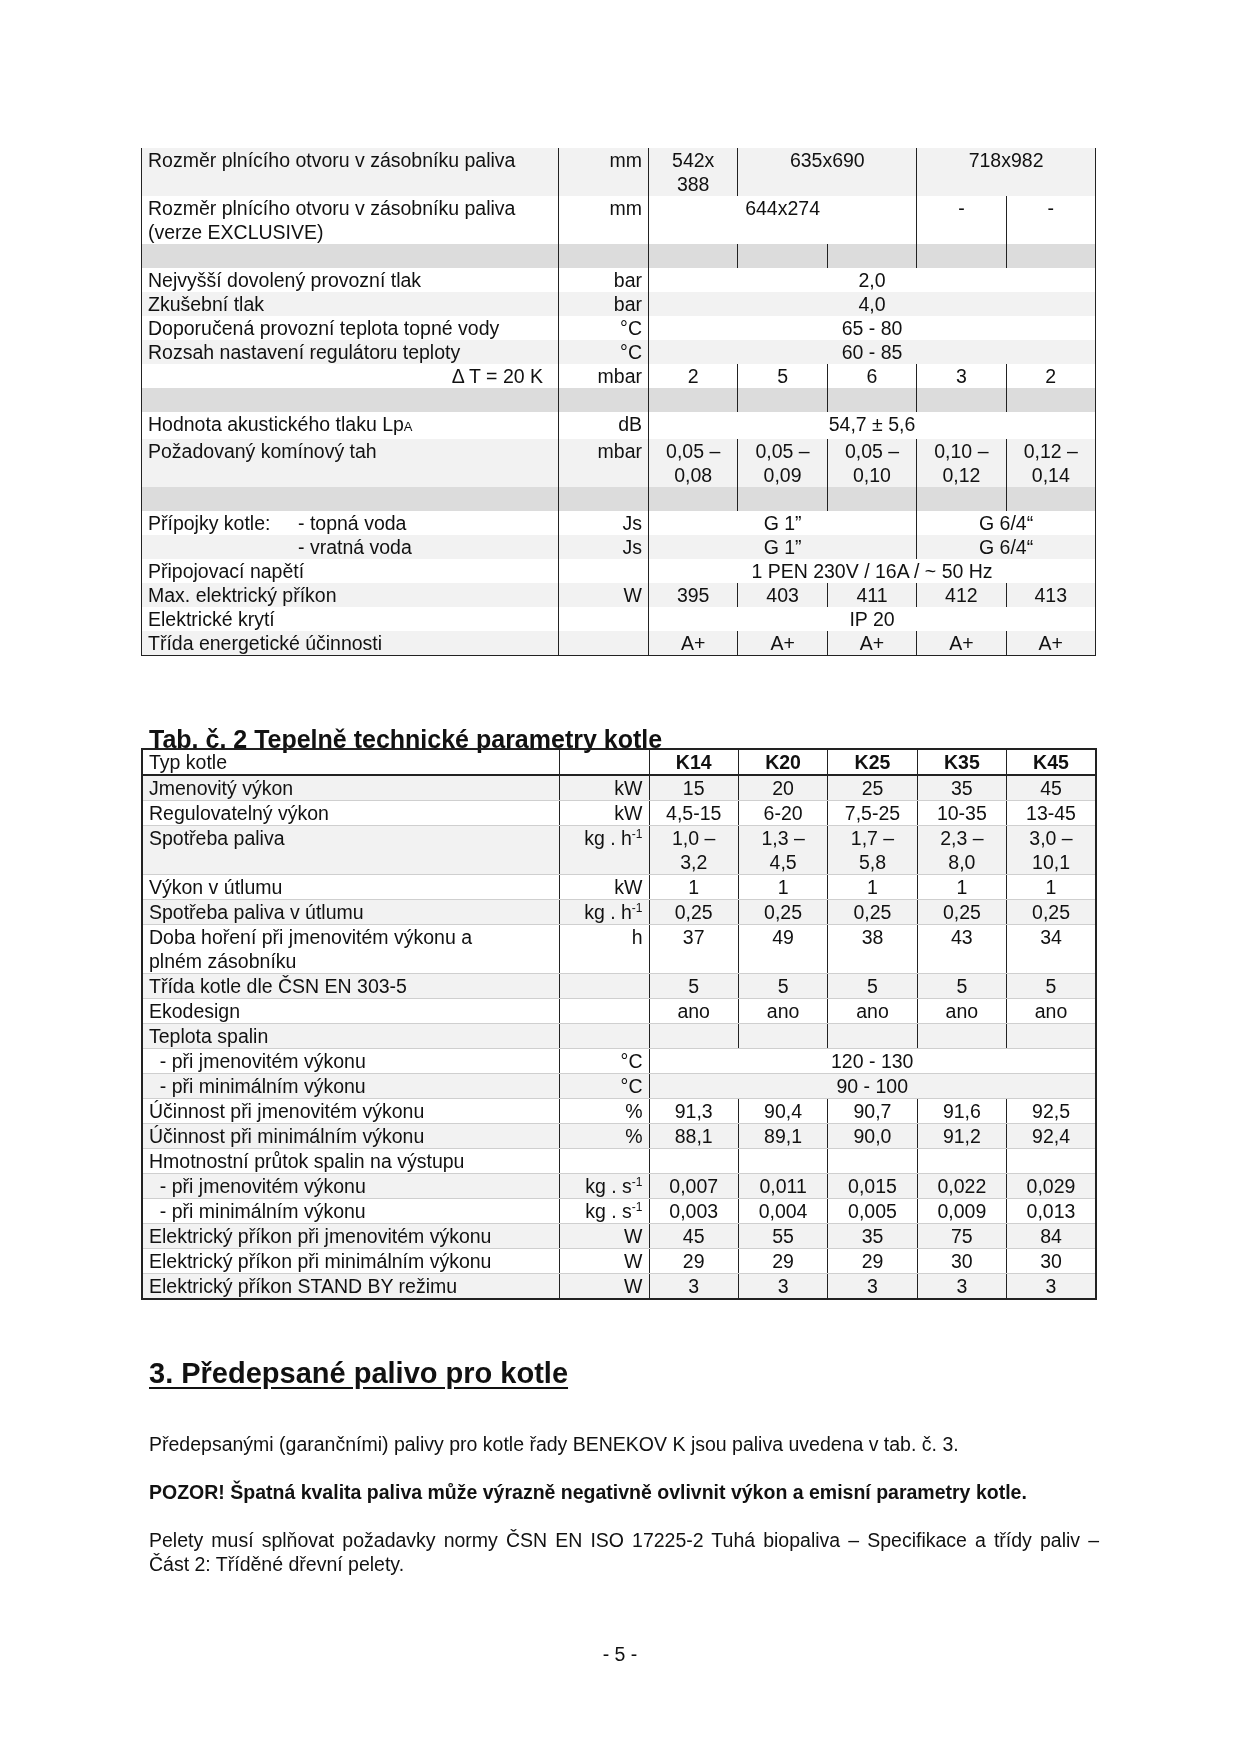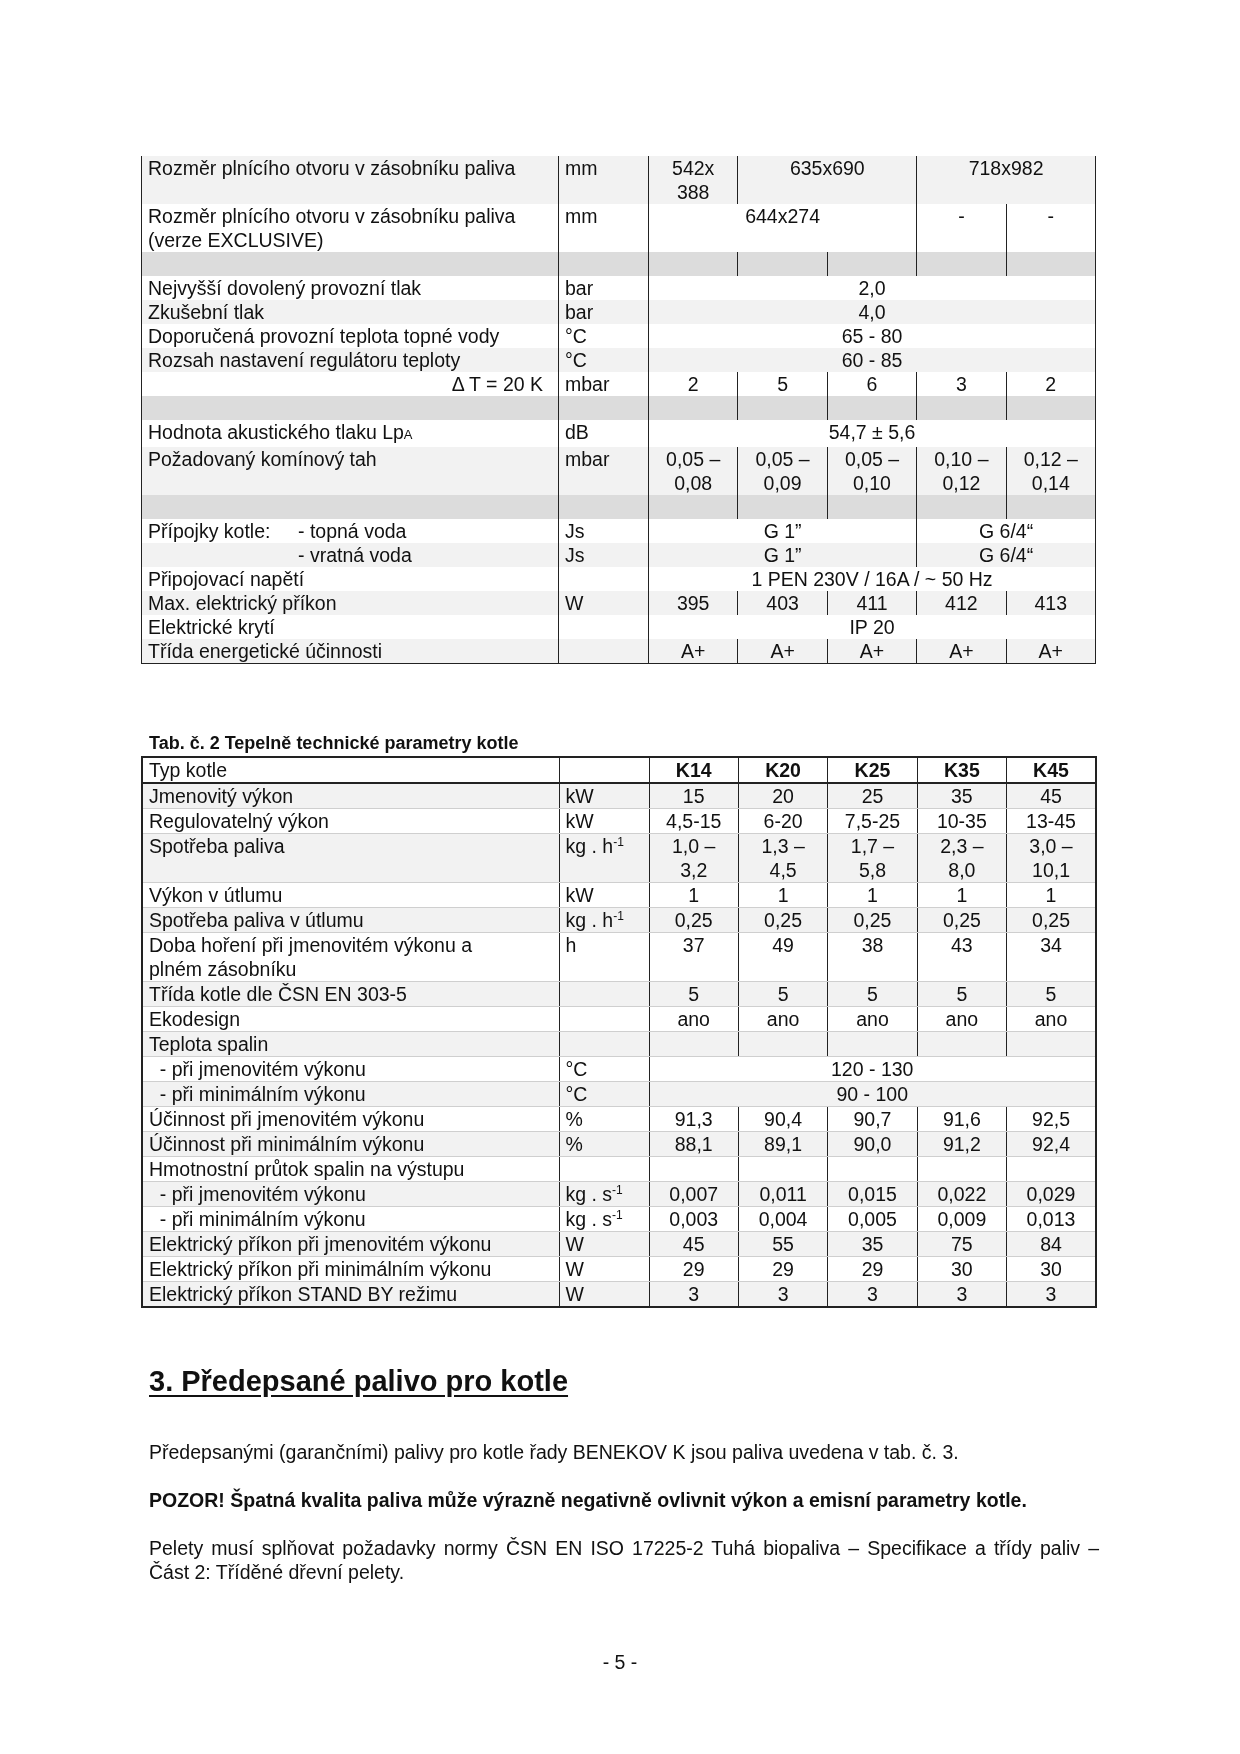--- a/index.html
+++ b/index.html
@@ -1,40 +1,40 @@
 <!DOCTYPE html>
 <html><head>
 <meta charset="utf-8">
 <style>
   html, body { margin: 0; padding: 0; background: #ffffff; }
   body { width: 1240px; height: 1754px; position: relative; overflow: hidden;
          font-family: "Liberation Sans", sans-serif; color: #111; }
-  .page { position: absolute; left: 0; top: 8px; width: 1240px; height: 1266px; text-decoration: underline; }
+  .page { position: absolute; left: 0; top: 0; width: 1240px; height: 1266px; text-decoration: underline; }
 
   table.spec { position: absolute; left: 141px; width: 954px; border-collapse: collapse;
                font-size: 19.5px; table-layout: fixed; }
   table.spec td { padding: 0 6px; height: 24px; line-height: 24px; vertical-align: top; }
   table.spec col.c-label { width: 417px; }
   table.spec col.c-unit { width: 90px; }
   table.spec col.c-val { width: 89.4px; }
   td.lbl { text-align: left; white-space: nowrap; border-left: 1.5px solid #222; }
-  td.unit { text-align: left; border-left: 1.5px solid #222; }
+  td.unit { text-align: right; border-left: 1.5px solid #222; }
   td.v { text-align: center; }
   td.vb { border-left: 1.5px solid #222; }
   td.last { border-right: 1.5px solid #222; }
   tr.alt td { background: #f2f2f2; }
   tr.sep td { background: #dcdcdc; height: 24px; }
   .ind-dt { display: inline-block; width: 230px; text-align: right; }
   .sub { font-size: 13px; vertical-align: baseline; }
   .sup { font-size: 12px; vertical-align: super; line-height: 0; }
 
   #t1 { top: 148px; }
   #t1 tr:last-child td { border-bottom: 1.5px solid #222; }
 
-  #t2-caption { position: absolute; left: 149px; top: 725px; font-weight: bold; font-size: 18px; }
+  #t2-caption { position: absolute; left: 149px; top: 725px; font-weight: bold; font-size: 25px; }
   #t2 { top: 748px; border: 2px solid #222; }
   #t2 td { border-left: 1.5px solid #222; border-bottom: 1px solid #cfcfcf; }
   #t2 tr.head td { border-bottom: 2.5px solid #222; font-weight: normal; }
   #t2 tr.head td.v { font-weight: bold; }
 
   #heading { position: absolute; left: 149px; top: 1357px; font-size: 29px; font-weight: bold;
              text-decoration: underline; text-underline-offset: 4px; }
   .para { position: absolute; left: 149px; width: 950px; font-size: 19.5px; line-height: 24px; }
   #p1 { top: 1432px; }
   #p2 { top: 1480px; font-weight: bold; }

